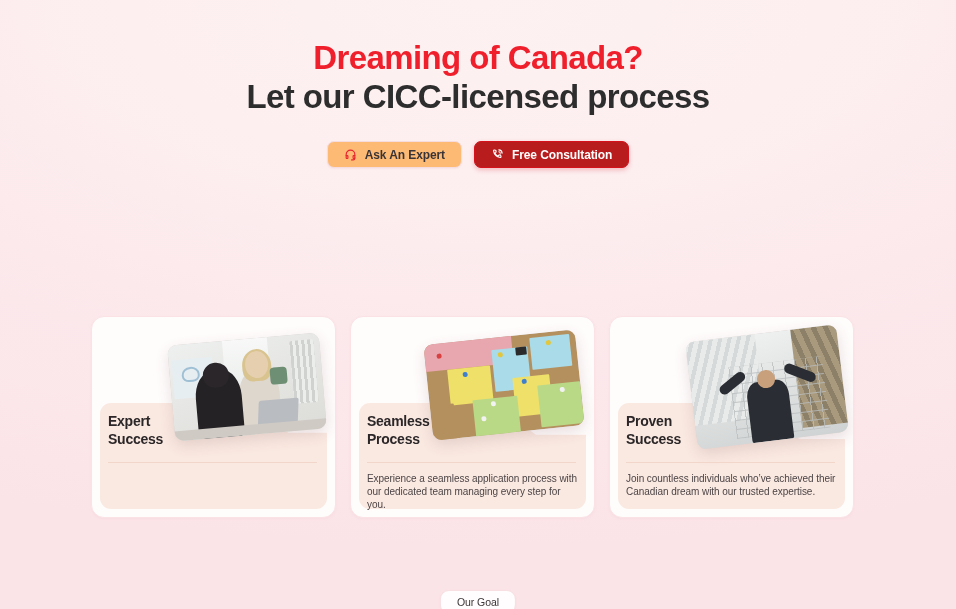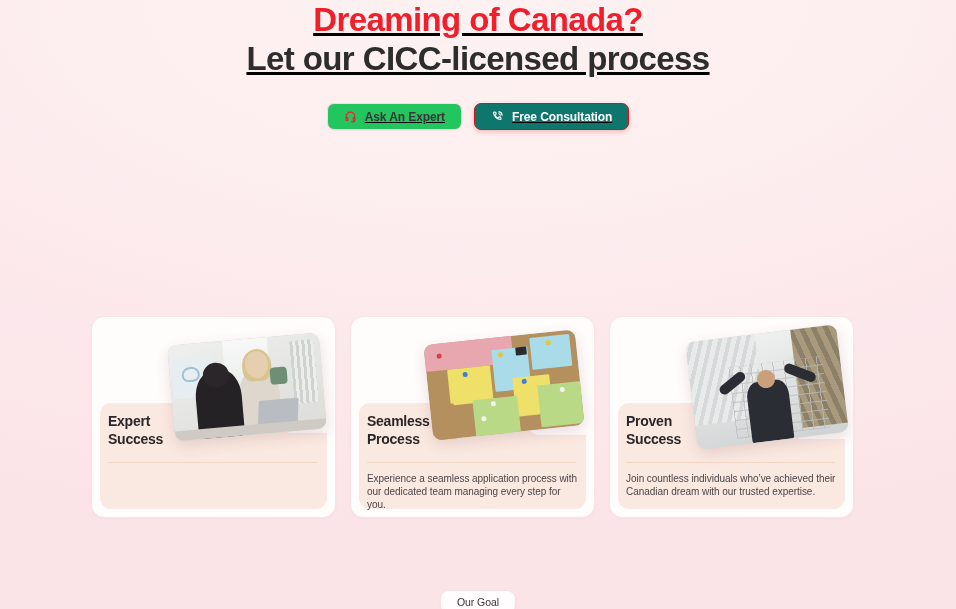--- a/index.html
+++ b/index.html
@@ -12,22 +12,22 @@
     font-family: "Liberation Sans", sans-serif;
     background:
       radial-gradient(120% 90% at 50% 0%, #fdf1f2 0%, #fdeff0 30%, #fce9ec 60%, #fbe4e8 100%),
       linear-gradient(160deg, #fdeef0 0%, #fbe5e9 100%);
     position: relative;
     -webkit-font-smoothing: antialiased;
   }
 
   
   .hero {
+    padding-top: 38px;
     text-align: center;
-    text-decoration: underline;
   }
   .headline {
     font-size: 33px;
     line-height: 39px;
     font-weight: 700;
     color: #2d2d2d;
     letter-spacing: -0.6px;
   }
   .headline .accent { color: #f01f2c; }
   .headline .l2 { display: block; }
@@ -57,28 +57,28 @@
     font-size: 12px;
     font-weight: 600;
     letter-spacing: -0.1px;
     height: 27px;
     padding: 0 16px;
     cursor: pointer;
     user-select: none;
     white-space: nowrap;
   }
   .btn-ghost {
-    background: #22c55e;
+    background: #fdba74;
     color: #3a3436;
     border: 1px solid #f6dcdf;
     box-shadow: 0 1px 2px rgba(180,90,100,0.07);
   }
   .btn-ghost svg { stroke: #e8242f; }
   .btn-primary {
-    background: #0f766e;
+    background: #b91c1c;
     color: #ffffff;
     border: 1px solid #d5111c;
     box-shadow: 0 2px 5px rgba(210,20,35,0.25);
   }
   .btn-primary svg { stroke: #ffffff; }
   .btn .icon { display: inline-flex; align-items: center; }
 
   
   .cards {
     position: absolute;

